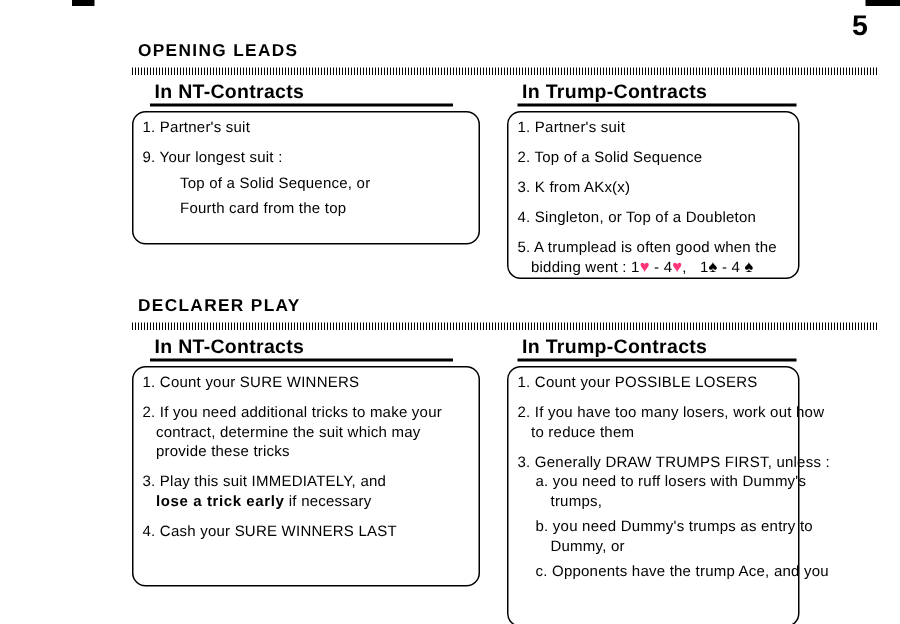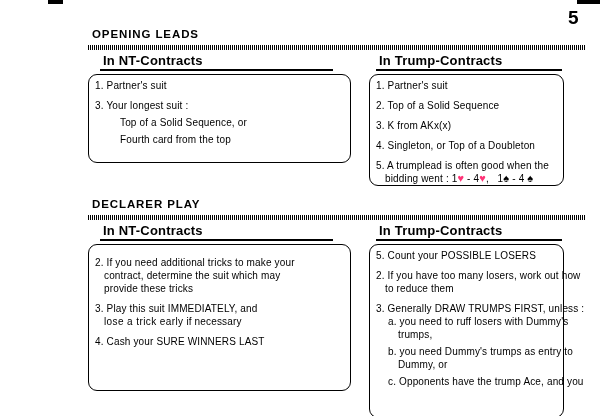--- a/index.html
+++ b/index.html
@@ -12,42 +12,42 @@
   .mark{position:absolute;top:0;height:4px;background:#000}
   .mark-left{left:48px;width:15px}
   .mark-right{left:577px;width:23px}
   .page-number{position:absolute;top:7px;right:21px;font-size:19px;font-weight:bold;letter-spacing:.5px}
   .content{position:absolute;left:88px;top:28px;width:497px}
   .sec-title{font-size:11.5px;font-weight:bold;letter-spacing:.9px;line-height:13px;margin:0 0 0 4px}
   .hatch{margin-top:4px;height:5px;
     background:repeating-linear-gradient(90deg,#000 0,#000 1px,#fff 1px,#fff 2px)}
   section.declarer{margin-top:12px}
   .cols{display:flex;margin-top:4px}
-  .col1{width:263px;margin-right:18px}
+  .col1{width:232px;margin-right:18px}
   .col2{width:195px}
   .col-head{font-size:13px;font-weight:bold;letter-spacing:.2px;line-height:13px;
     border-bottom:2px solid #000;padding:0 0 2px 3px}
   .h1m{margin-left:12px;margin-right:18px}
   .h2m{margin-left:7px;margin-right:2px}
   .box{margin-top:3px;border:1px solid #000;border-radius:9px;
     padding:4px 2px 13px 6px;box-sizing:border-box;
     font-size:10px;letter-spacing:.15px}
   .box1{height:89px}
   .box2{height:112px}
   .box3{height:147px}
   .box4{height:174px}
   .line{line-height:13px;white-space:nowrap}
   .item{margin-top:7px}
   .cont{padding-left:9px}
   .indent{padding-left:25px;margin-top:4px}
   .sub{padding-left:12px;margin-top:4px}
   .sub-first{margin-top:0}
   .sub-cont{padding-left:22px}
   .pre{white-space:pre}
-  .b{font-weight:normal;letter-spacing:.4px}
+  .b{font-weight:bold;letter-spacing:.4px}
   .suit{font-size:11px;line-height:10px}
   .heart{color:#FF3377}
   .spade{color:#000000}
 </style>
 </head>
 <body>
 
 <div class="mark mark-left"></div>
 <div class="mark mark-right"></div>
 <div class="page-number">5</div>
@@ -55,21 +55,21 @@
 <div class="content">
 
   <section>
     <h1 class="sec-title">OPENING LEADS</h1>
     <div class="hatch"></div>
     <div class="cols">
       <div class="col1">
         <div class="col-head h1m">In NT-Contracts</div>
         <div class="box box1">
           <div class="line">1. Partner's suit</div>
-          <div class="line item">3. Your longest suit :</div>
+          <div class="line item">9. Your longest suit :</div>
           <div class="line indent">Top of a Solid Sequence, or</div>
           <div class="line indent">Fourth card from the top</div>
         </div>
       </div>
       <div class="col2">
         <div class="col-head h2m">In Trump-Contracts</div>
         <div class="box box2">
           <div class="line">1. Partner's suit</div>
           <div class="line item">2. Top of a Solid Sequence</div>
           <div class="line item">3. K from AKx(x)</div>
@@ -81,32 +81,33 @@
     </div>
   </section>
 
   <section class="declarer">
     <h1 class="sec-title">DECLARER PLAY</h1>
     <div class="hatch"></div>
     <div class="cols">
       <div class="col1">
         <div class="col-head h1m">In NT-Contracts</div>
         <div class="box box3">
+          <div class="line">1. Count your SURE WINNERS</div>
           <div class="line item">2. If you need additional tricks to make your</div>
           <div class="line cont">contract, determine the suit which may</div>
           <div class="line cont">provide these tricks</div>
           <div class="line item">3. Play this suit IMMEDIATELY, and</div>
           <div class="line cont"><span class="b">lose a trick early</span><span> if necessary</span></div>
           <div class="line item">4. Cash your SURE WINNERS LAST</div>
         </div>
       </div>
       <div class="col2">
         <div class="col-head h2m">In Trump-Contracts</div>
         <div class="box box4">
-          <div class="line">5. Count your POSSIBLE LOSERS</div>
+          <div class="line">1. Count your POSSIBLE LOSERS</div>
           <div class="line item">2. If you have too many losers, work out how</div>
           <div class="line cont">to reduce them</div>
           <div class="line item">3. Generally DRAW TRUMPS FIRST, unless :</div>
           <div class="line sub sub-first">a. you need to ruff losers with Dummy's</div>
           <div class="line sub-cont">trumps,</div>
           <div class="line sub">b. you need Dummy's trumps as entry to</div>
           <div class="line sub-cont">Dummy, or</div>
           <div class="line sub">c. Opponents have the trump Ace, and you</div>
         </div>
       </div>

